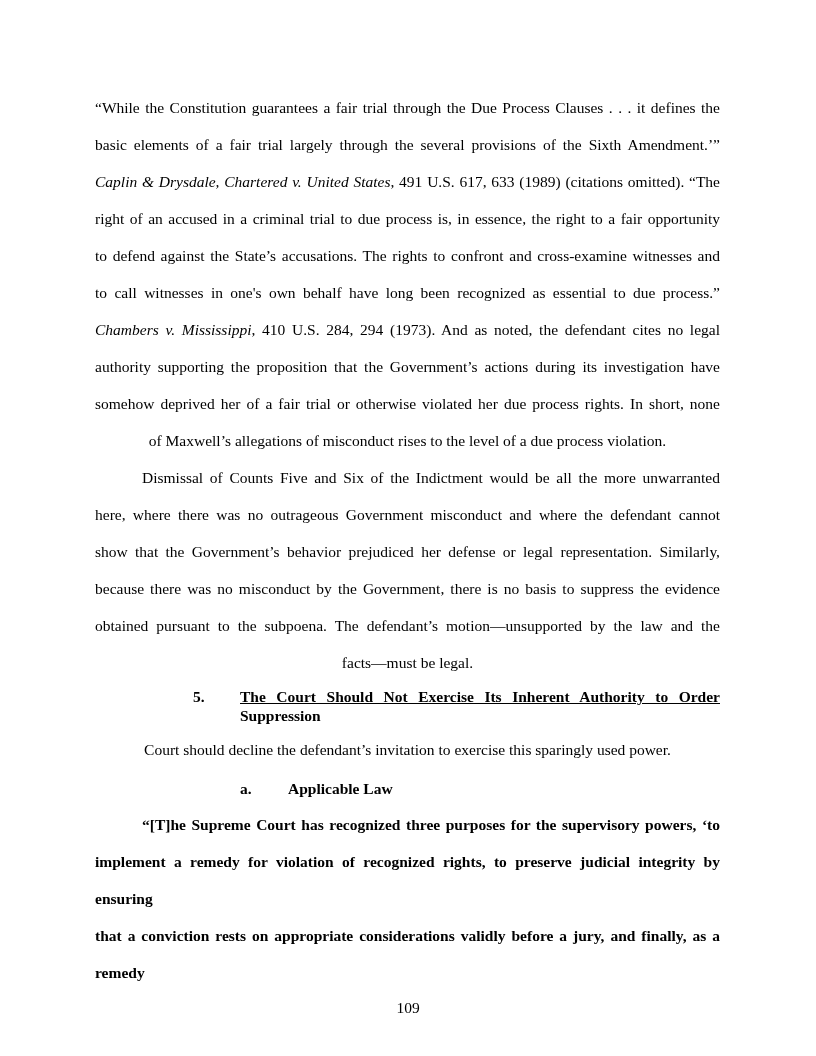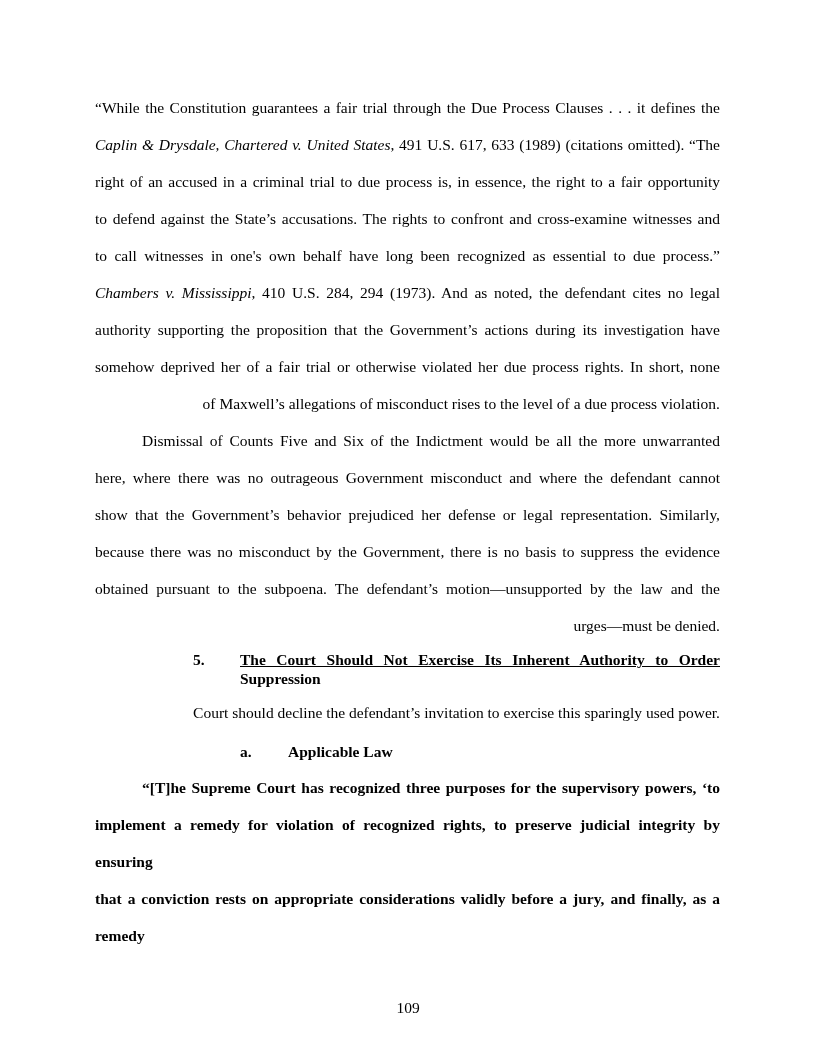--- a/index.html
+++ b/index.html
@@ -20,21 +20,21 @@
   }
   .doc {
     position: absolute;
     left: 95px;
     top: 89px;
     width: 625px;
   }
   .para { margin: 0; }
   .line {
     line-height: 37px;
-    text-align: right;
+    text-align: center;
     white-space: normal;
   }
   .line.just {
     text-align: justify;
     text-align-last: justify;
   }
   .line.indent { text-indent: 47px; }
   .italic { font-style: italic; }
 
   .h-num-block {
@@ -73,36 +73,37 @@
     line-height: 19px;
   }
 </style>
 </head>
 <body>
 
 <div class="page">
   <div class="doc">
       <div class="para">
         <div class="line just"><span>“While the Constitution guarantees a fair trial through the Due Process Clauses . . . it defines the</span></div>
+        <div class="line just"><span>basic elements of a fair trial largely through the several provisions of the Sixth Amendment.’”</span></div>
         <div class="line just"><span class="italic">Caplin &amp; Drysdale, Chartered v. United States</span><span>, 491 U.S. 617, 633 (1989) (citations omitted).  “The</span></div>
         <div class="line just"><span>right of an accused in a criminal trial to due process is, in essence, the right to a fair opportunity</span></div>
         <div class="line just"><span>to defend against the State’s accusations.  The rights to confront and cross-examine witnesses and</span></div>
         <div class="line just"><span>to call witnesses in one's own behalf have long been recognized as essential to due process.”</span></div>
         <div class="line just"><span class="italic">Chambers v. Mississippi</span><span>, 410 U.S. 284, 294 (1973).  And as noted, the defendant cites no legal</span></div>
         <div class="line just"><span>authority supporting the proposition that the Government’s actions during its investigation have</span></div>
         <div class="line just"><span>somehow deprived her of a fair trial or otherwise violated her due process rights.  In short, none</span></div>
         <div class="line"><span>of Maxwell’s allegations of misconduct rises to the level of a due process violation.</span></div>
       </div>
       <div class="para">
         <div class="line just indent"><span>Dismissal of Counts Five and Six of the Indictment would be all the more unwarranted</span></div>
         <div class="line just"><span>here, where there was no outrageous Government misconduct and where the defendant cannot</span></div>
         <div class="line just"><span>show that the Government’s behavior prejudiced her defense or legal representation.  Similarly,</span></div>
         <div class="line just"><span>because there was no misconduct by the Government, there is no basis to suppress the evidence</span></div>
         <div class="line just"><span>obtained pursuant to the subpoena.  The defendant’s motion—unsupported by the law and the</span></div>
-        <div class="line"><span>urges—must be denied.</span></div>
+        <div class="line"><span>facts—must be legal.</span></div>
       </div>
       <div class="h-num-block">
         <div class="h-row">
           <span class="h-num">5.</span>
           <div class="h-text">The Court Should Not Exercise Its Inherent Authority to Order</div>
         </div>
         <div class="h-cont">Suppression</div>
       </div>
       <div class="para sp6">
         <div class="line"><span>Court should decline the defendant’s invitation to exercise this sparingly used power.</span></div>

